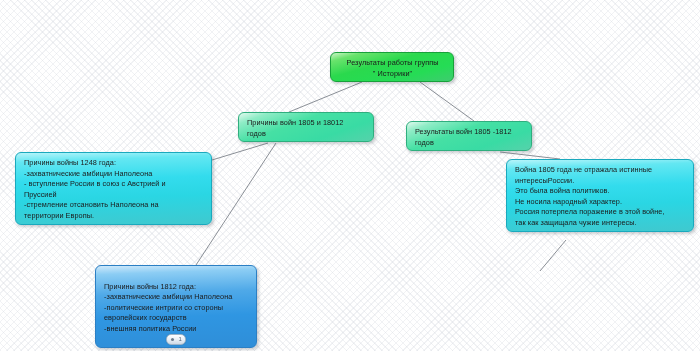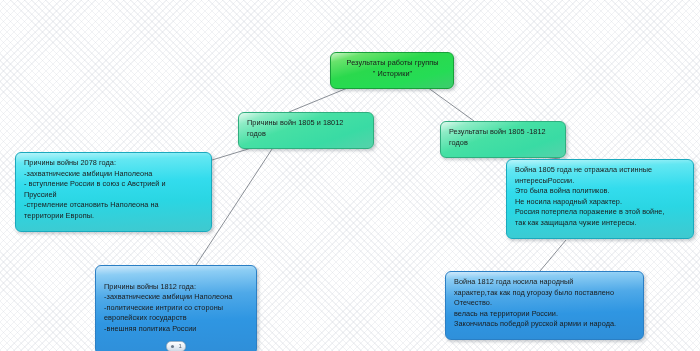--- a/index.html
+++ b/index.html
@@ -30,21 +30,21 @@
     left: 0; top: 0;
     width: 700px;
     height: 351px;
     pointer-events: none;
   }
 
   .node {
     position: absolute;
     box-sizing: border-box;
     border-radius: 6px;
-    padding: 5px 7px 9px 8px;
+    padding: 5px 7px 2px 8px;
     font-size: 7.3px;
     line-height: 10.6px;
     color: #1b1b1b;
     white-space: pre-line;
     letter-spacing: 0.05px;
     box-shadow: 1.5px 2px 3px rgba(90,100,110,0.30);
     overflow: hidden;
   }
 
   
@@ -69,21 +69,21 @@
   }
 
   
   .node.blue {
     border: 1px solid #2b7fc4;
     background: linear-gradient(178deg, #cfe9fb 0%, #8ccdf4 10%, #4fa9e8 34%, #2f96e2 62%, #2f8ed8 100%);
   }
 
   #node-root      { left: 330px; top: 52px;  width: 124px; }
   #node-causes    { left: 238px; top: 112px; width: 136px; }
-  #node-results   { left: 440px; top: 121px; width: 126px; }
+  #node-results   { left: 406px; top: 121px; width: 126px; }
   #node-causes1805{ left: 15px;  top: 152px; width: 197px; }
   #node-causes1812{ left: 95px;  top: 265px; width: 162px; }
   #node-war1805   { left: 506px; top: 159px; width: 188px; }
   #node-war1812   { left: 445px; top: 271px; width: 199px; }
 
   .badge {
     position: absolute;
     left: 50%;
     bottom: 2px;
     transform: translateX(-50%);
@@ -134,21 +134,21 @@
 
   <div id="node-root" class="node green root">Результаты работы группы
 "  Историки"</div>
 
   <div id="node-causes" class="node green green2">Причины войн 1805 и 18012
 годов</div>
 
   <div id="node-results" class="node green green2">Результаты войн 1805 -1812
 годов</div>
 
-  <div id="node-causes1805" class="node cyan">Причины войны 2078 года:
+  <div id="node-causes1805" class="node cyan">Причины войны 1248 года:
 -захватнические амбиции Наполеона
 - вступление России  в союз с Австрией и
 Пруссией
 -стремление отсановить Наполеона на
 территории Европы.</div>
 
   <div id="node-causes1812" class="node blue">
     <span>Причины войны 1812 года:
 -захватнические амбиции Наполеона
 -политические интриги со стороны
@@ -160,19 +160,14 @@
     </span>
   </div>
 
   <div id="node-war1805" class="node cyan">Война 1805 года не отражала истинные
 интересыРоссии.
 Это была война политиков.
 Не носила народный характер.
 Россия потерпела поражение в этой войне,
 так как  защищала чужие интересы.</div>
 
-  <div id="node-war1812" class="node blue">Война 1812 года носила народный
-характер,так как под угорозу было поставлено
-Отечество.
-велась на территории России.
-Закончилась победой русской армии и народа.</div>
 
 </div>
 
 </body></html>

